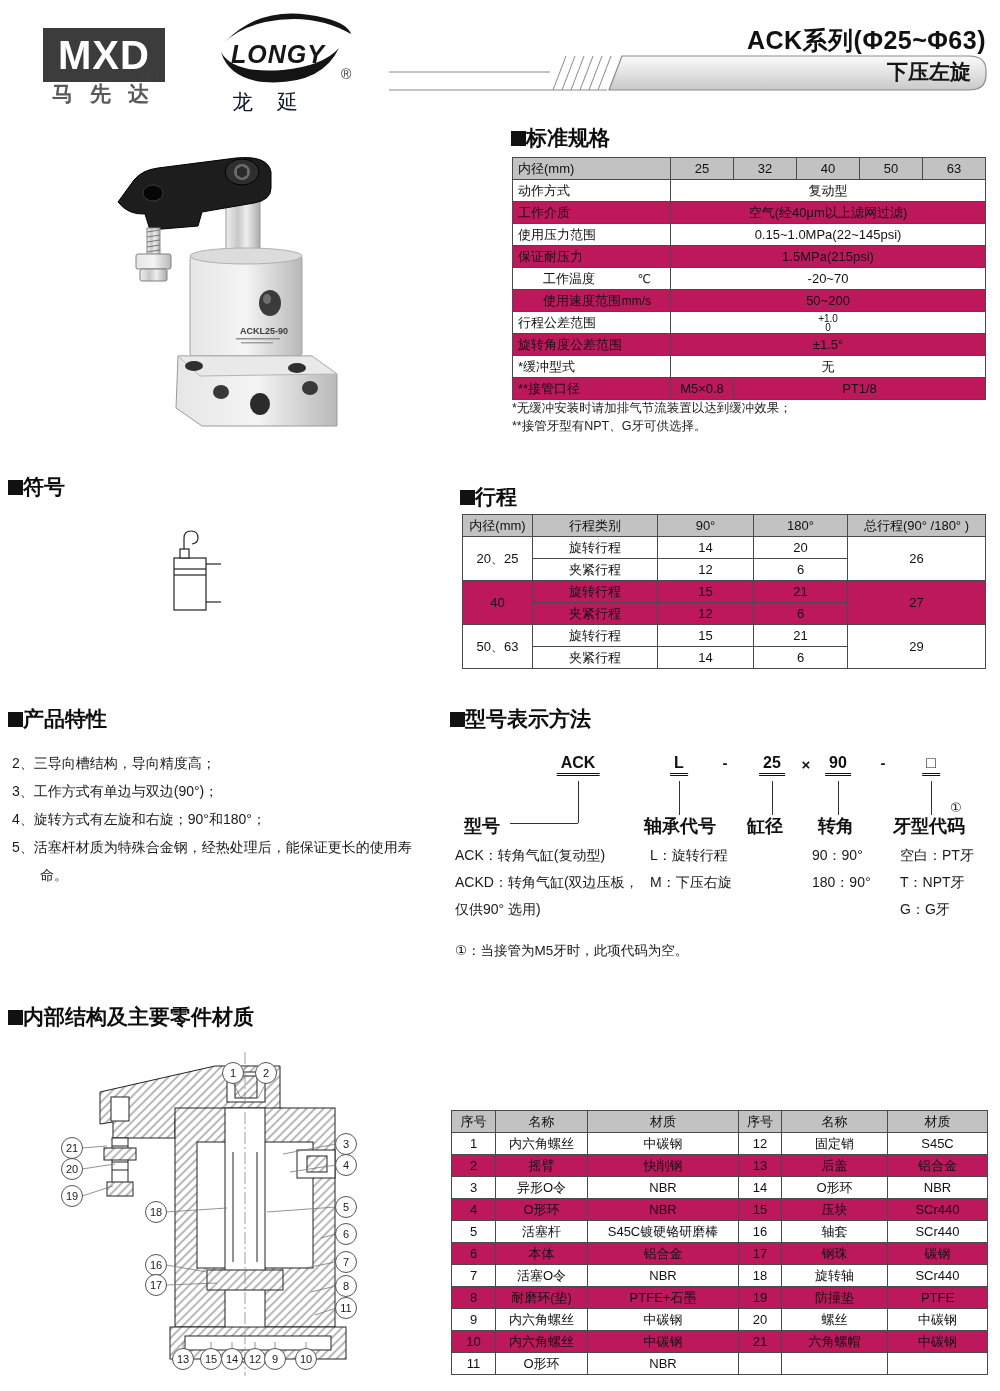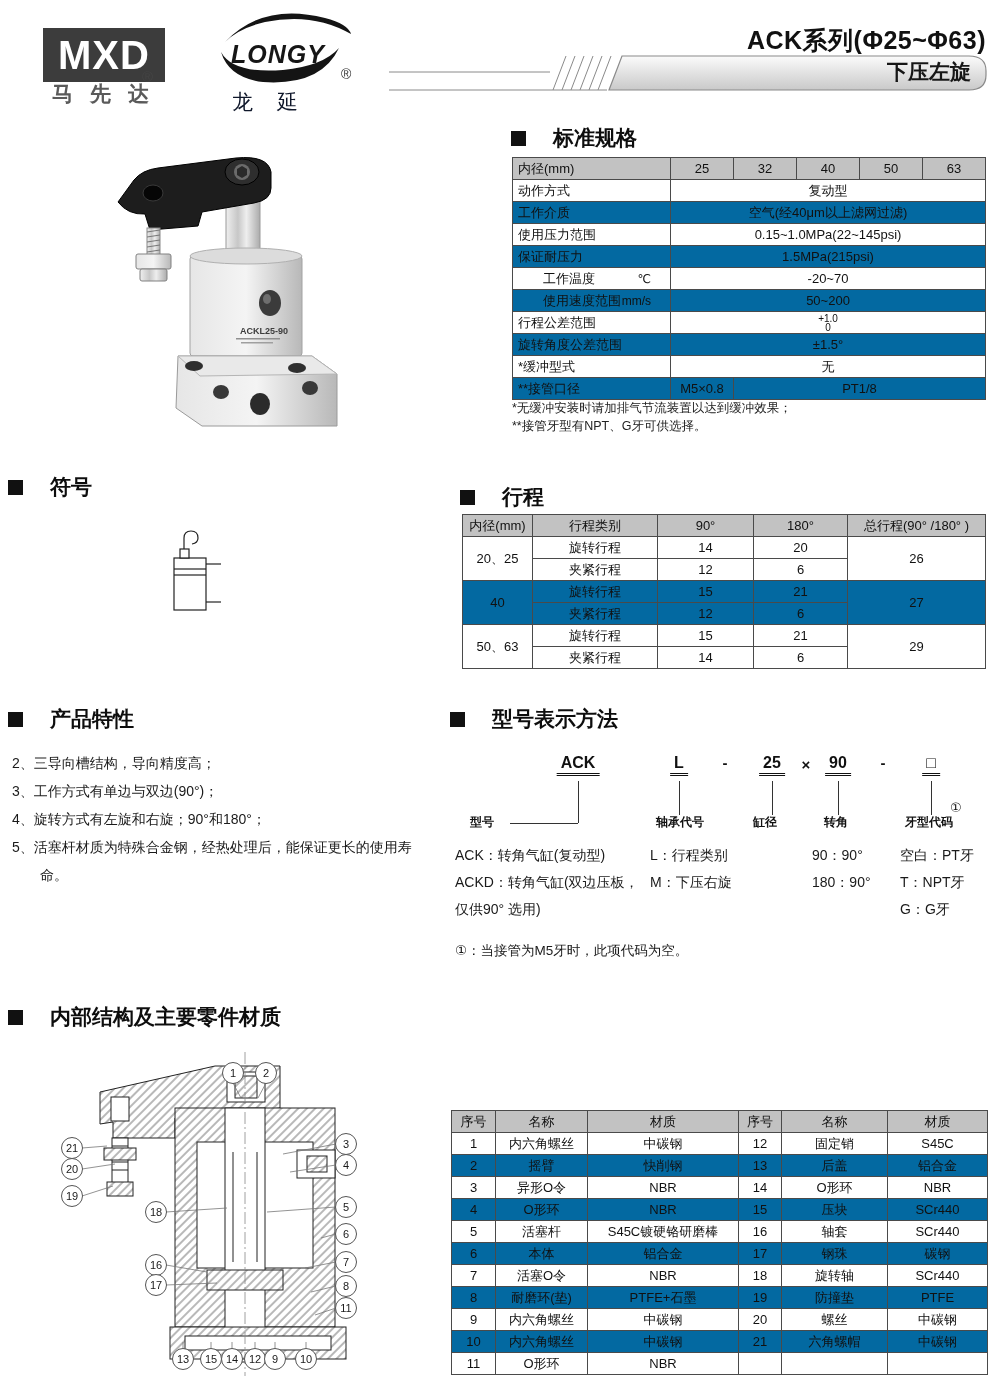--- a/index.html
+++ b/index.html
@@ -15,28 +15,28 @@
   .longy-wrap{position:absolute;left:213px;top:8px;width:150px;height:80px;}
   .longy-text{position:absolute;left:18px;top:32px;font-size:25px;font-style:italic;font-weight:bold;color:#161616;letter-spacing:1px;}
   .longy-reg{position:absolute;left:128px;top:58px;font-size:14px;color:#333;}
   .longy-caption{position:absolute;left:232px;top:88px;font-size:21px;font-weight:normal;color:#0f172a;letter-spacing:24px;white-space:nowrap;}
   .series-title{position:absolute;right:14px;top:24px;font-size:25px;font-weight:bold;letter-spacing:0.5px;}
   .title-bar-svg{position:absolute;left:385px;top:50px;}
   .title-bar-text{position:absolute;left:385px;top:58px;width:586px;text-align:right;
                   font-size:21px;font-weight:bold;color:#161616;padding-right:16px;}
 
   
-  .sec-title{position:absolute;font-weight:bold;font-size:21px;color:#0d0d0d;display:flex;align-items:center;gap:27px;white-space:nowrap;}
+  .sec-title{position:absolute;font-weight:bold;font-size:21px;color:#0d0d0d;display:flex;align-items:center;gap:0;white-space:nowrap;}
   .sec-title .sq{width:15px;height:15px;background:#111;display:inline-block;}
 
   
   table{border-collapse:collapse;table-layout:fixed;font-size:13px;color:#111;}
   td,th{border:1px solid #4a4a4a;padding:0 5px;height:21px;font-weight:normal;overflow:hidden;white-space:nowrap;}
   .hdr-row th{background:#c2c2c2;}
-  .alt{background:#0369a1;}
+  .alt{background:#be185d;}
   .c{text-align:center;}
 
   .spec-table{position:absolute;left:512px;top:157px;width:474px;}
   .spec-table td:first-child{text-align:left;}
   .lblflex{display:flex;justify-content:space-between;align-items:center;margin-left:25px;}
   .lblflex .unit{font-size:12px;padding-right:14px;}
   .stack{display:flex;flex-direction:column;align-items:center;line-height:9px;font-size:10px;padding:1px 0;}
   .spec-notes{position:absolute;left:512px;top:399px;font-size:12.5px;line-height:18px;color:#222;}
 
   .stroke-table{position:absolute;left:462px;top:514px;width:523px;}
@@ -47,21 +47,21 @@
   .features-list{position:absolute;left:12px;top:749px;width:420px;font-size:14px;line-height:28px;color:#1a1a1a;}
   .features-list div{padding-left:28px;text-indent:-28px;}
 
   
   .model-wrap{position:absolute;left:440px;top:742px;width:560px;height:235px;font-size:14px;}
   .mcode{position:absolute;transform:translateX(-50%);font-weight:bold;font-size:16px;
          border-bottom:3px double #111;padding:0 4px 1px 4px;}
   .msep{position:absolute;transform:translateX(-50%);font-weight:bold;font-size:15px;}
   .vline{position:absolute;width:1px;background:#333;}
   .hline{position:absolute;height:1px;background:#333;}
-  .mlabel{position:absolute;transform:translateX(-50%);font-weight:bold;font-size:12px;white-space:nowrap;}
+  .mlabel{position:absolute;transform:translateX(-50%);font-weight:bold;font-size:18px;white-space:nowrap;}
   .mdesc{position:absolute;line-height:27px;color:#1a1a1a;}
   .mnote-mark{position:absolute;font-size:13px;}
   .mnote{position:absolute;font-size:13.5px;color:#1a1a1a;}
 
   
   .photo-svg{position:absolute;left:90px;top:128px;}
   .symbol-svg{position:absolute;left:168px;top:528px;}
   .structure-svg{position:absolute;left:55px;top:1042px;}
 </style>
 </head>
@@ -353,21 +353,21 @@
     <span class="mlabel" style="left:240px;top:72px;">轴承代号</span>
     <span class="mlabel" style="left:325px;top:72px;">缸径</span>
     <span class="mlabel" style="left:396px;top:72px;">转角</span>
     <span class="mlabel" style="left:489px;top:72px;">牙型代码</span>
 
     <div class="mdesc" style="left:15px;top:100px;width:195px;">
       <div>ACK：转角气缸(复动型)</div>
       <div>ACKD：转角气缸(双边压板，仅供90° 选用)</div>
     </div>
     <div class="mdesc" style="left:210px;top:100px;width:120px;">
-      <div>L：行程类别</div>
+      <div>L：旋转行程</div>
       <div>M：下压右旋</div>
     </div>
     <div class="mdesc" style="left:372px;top:100px;width:95px;">
       <div>90：90°</div>
       <div>180：90°</div>
     </div>
     <div class="mdesc" style="left:460px;top:100px;width:100px;">
       <div>空白：PT牙</div>
       <div>T：NPT牙</div>
       <div>G：G牙</div>

